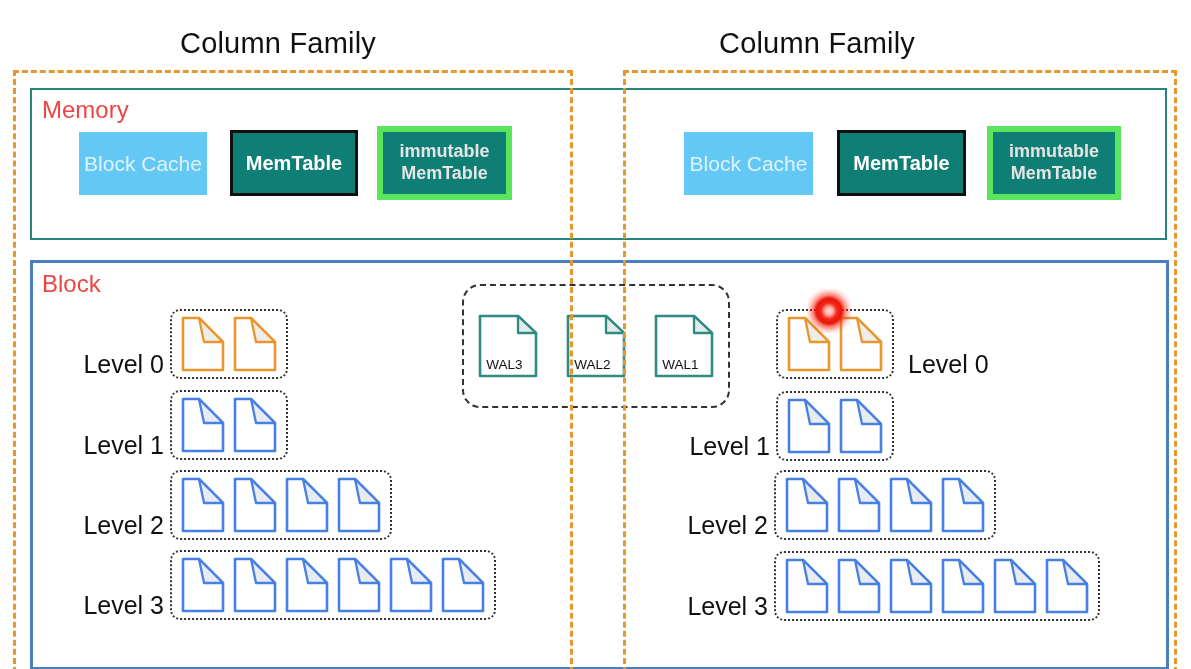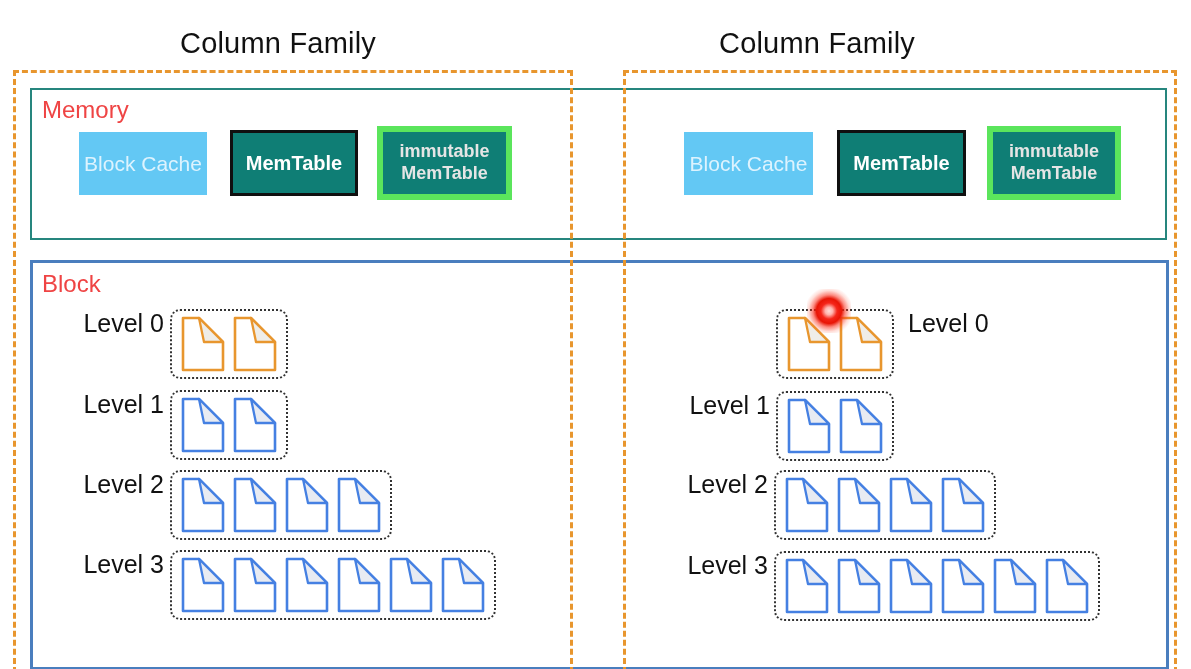--- a/index.html
+++ b/index.html
@@ -32,21 +32,21 @@
   .wal-box{
     position:absolute;left:462px;top:262px;width:268px;height:124px;box-sizing:border-box;
     border:2.4px dashed #333;border-radius:18px;z-index:2;
     display:flex;align-items:center;justify-content:center;gap:26px;
   }
   .wal-file{position:relative;width:62px;height:66px;z-index:4;}
   .wal-label{
     position:absolute;left:0;bottom:7px;width:88%;text-align:center;
     font-size:13.5px;color:#111;z-index:5;
   }
-  .level-row{position:absolute;display:flex;align-items:flex-start;z-index:4;}
+  .level-row{position:absolute;display:flex;align-items:flex-end;z-index:4;}
   .level-label{font-size:25px;color:#111;white-space:nowrap;}
   .label-left{width:106px;text-align:right;padding-right:6px;}
   .label-right{padding-left:14px;}
   .level-files{
     position:relative;border:2.4px dotted #333;border-radius:10px;
     padding:5px 8px;display:flex;gap:6px;align-items:center;background:transparent;
   }
   .marker-dot{
     position:absolute;width:44px;height:44px;left:29px;top:-22px;z-index:6;
     background:radial-gradient(circle,
@@ -87,20 +87,43 @@
     <span>Block Cache</span>
   </div>
   <div class="mem-item memtable" style="left:837px;top:108px;width:123px;height:60px;">
     <span>MemTable</span>
   </div>
   <div class="mem-item immutable" style="left:987px;top:104px;width:122px;height:62px;">
     <span>immutable
 MemTable</span>
   </div>
 
+  <div class="wal-box">
+      <div class="wal-file">
+        <svg width="62" height="66" viewBox="0 0 62 66">
+          <path d="M3 3 L41 3 L59 20 L59 63 L3 63 Z" fill="#ffffff" stroke="#2E8B81" stroke-width="2.6" stroke-linejoin="round"></path>
+          <path d="M41 3 L59 20 L41 20 Z" fill="#E2EBE8" stroke="#2E8B81" stroke-width="2.3" stroke-linejoin="round"></path>
+        </svg>
+        <div class="wal-label">WAL3</div>
+      </div>
+      <div class="wal-file">
+        <svg width="62" height="66" viewBox="0 0 62 66">
+          <path d="M3 3 L41 3 L59 20 L59 63 L3 63 Z" fill="#ffffff" stroke="#2E8B81" stroke-width="2.6" stroke-linejoin="round"></path>
+          <path d="M41 3 L59 20 L41 20 Z" fill="#E2EBE8" stroke="#2E8B81" stroke-width="2.3" stroke-linejoin="round"></path>
+        </svg>
+        <div class="wal-label">WAL2</div>
+      </div>
+      <div class="wal-file">
+        <svg width="62" height="66" viewBox="0 0 62 66">
+          <path d="M3 3 L41 3 L59 20 L59 63 L3 63 Z" fill="#ffffff" stroke="#2E8B81" stroke-width="2.6" stroke-linejoin="round"></path>
+          <path d="M41 3 L59 20 L41 20 Z" fill="#E2EBE8" stroke="#2E8B81" stroke-width="2.3" stroke-linejoin="round"></path>
+        </svg>
+        <div class="wal-label">WAL1</div>
+      </div>
+    </div>
 
   <div class="level-row" style="left:58px;top:287px;">
     <div class="level-label label-left">Level 0</div>
     <div class="level-files">
         <svg width="46" height="56" viewBox="0 0 46 56">
           <path d="M3 2 L19 2 L43 26 L43 54 L3 54 Z" fill="#ffffff" stroke="#E8962E" stroke-width="2.6" stroke-linejoin="round"></path>
           <path d="M19 2 L43 26 L24 26 Z" fill="#EFEDE8" stroke="#E8962E" stroke-width="2.3" stroke-linejoin="round"></path>
         </svg>
         <svg width="46" height="56" viewBox="0 0 46 56">
           <path d="M3 2 L19 2 L43 26 L43 54 L3 54 Z" fill="#ffffff" stroke="#E8962E" stroke-width="2.6" stroke-linejoin="round"></path>

